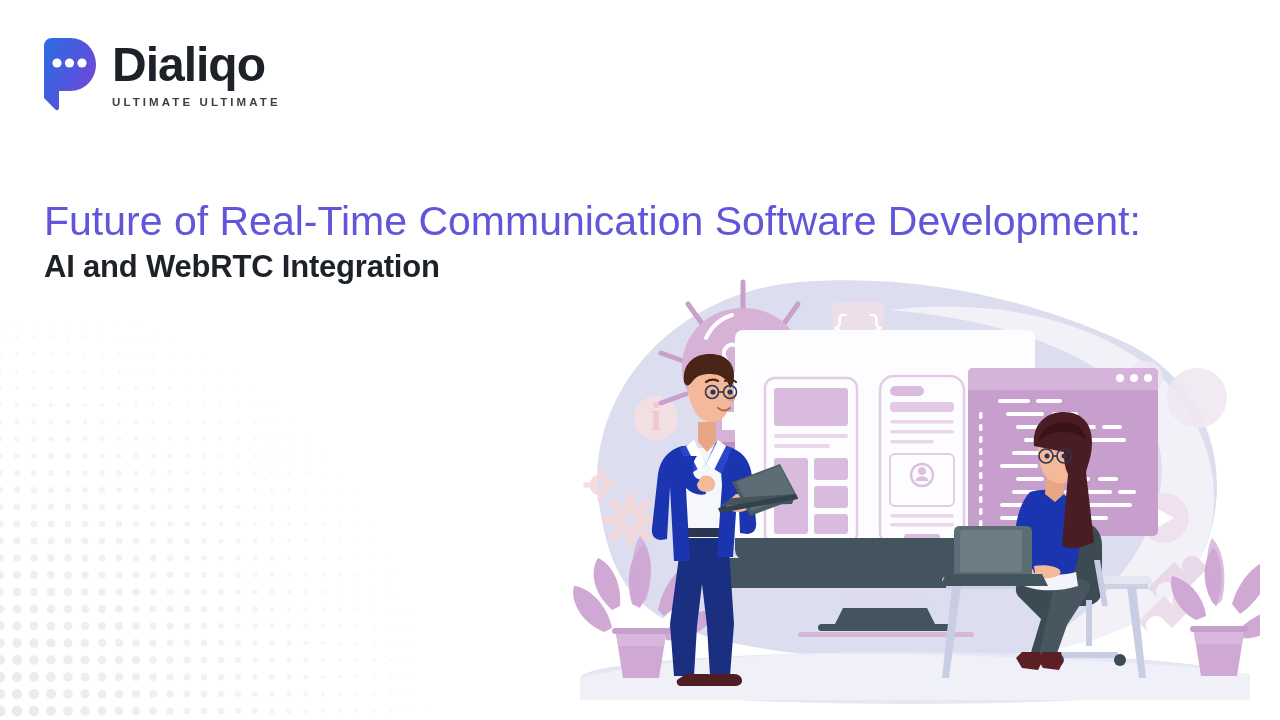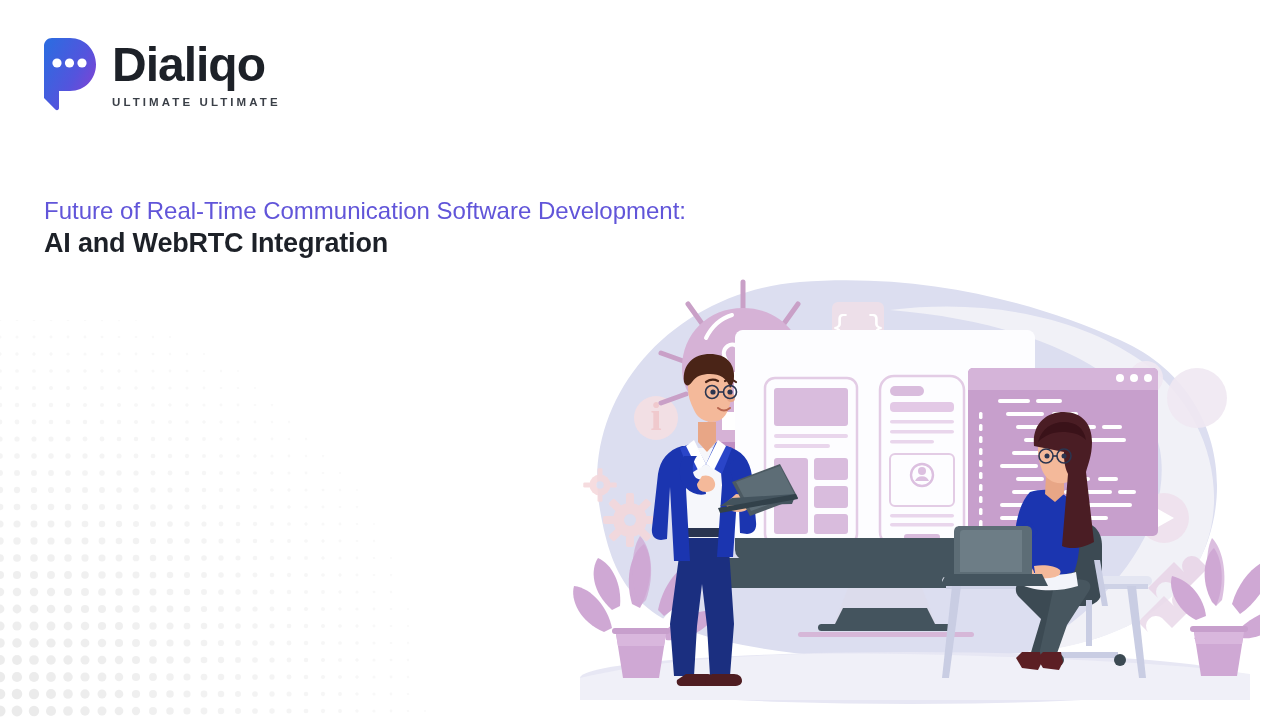--- a/index.html
+++ b/index.html
@@ -36,25 +36,25 @@
   #logo-tagline{
     font-size:11.5px;font-weight:bold;letter-spacing:3.1px;
     color:#3a3f47;margin-top:7px;text-align:right;
   }
 
   
   #headline{
     position:absolute;left:44px;top:196px;z-index:5;
   }
   #headline-line1{
-    font-size:24px;font-weight:normal;color:#6155d9;
+    font-size:41px;font-weight:normal;color:#6155d9;
     line-height:1.25;letter-spacing:0px;white-space:nowrap;
   }
   #headline-line2{
-    font-size:27px;font-weight:bold;color:#1d2128;
+    font-size:31px;font-weight:bold;color:#1d2128;
     line-height:1.3;letter-spacing:-0.2px;white-space:nowrap;
   }
 
   
   #illustration{
     position:absolute;left:560px;top:270px;
     width:700px;height:450px;z-index:3;
   }
   #illustration svg{display:block;width:100%;height:100%;}
 </style>

